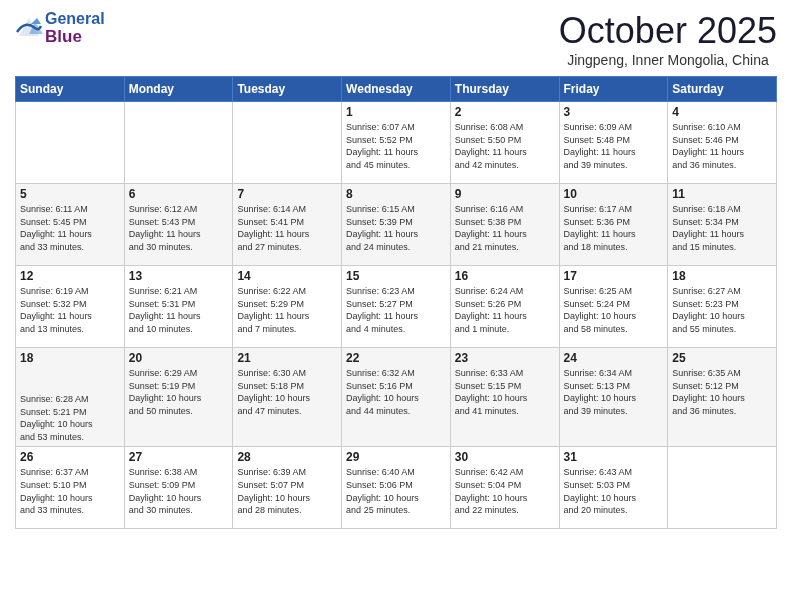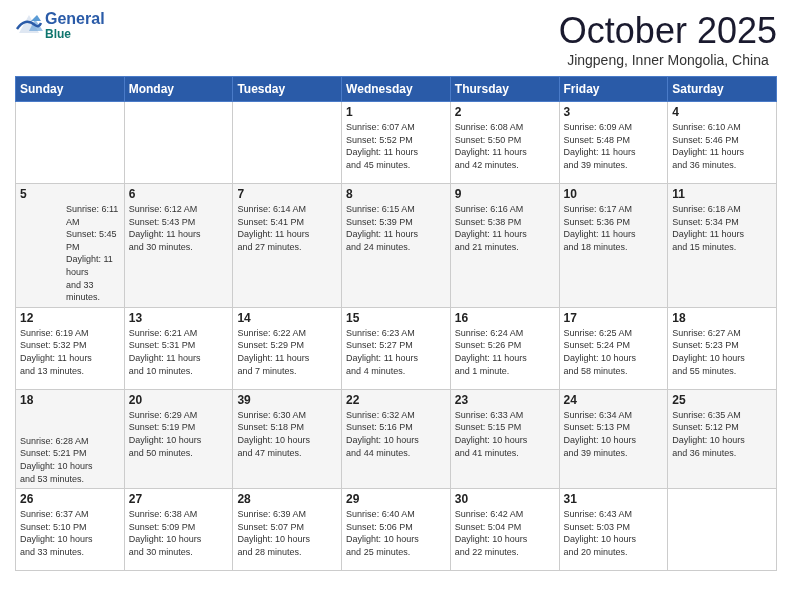--- a/index.html
+++ b/index.html
@@ -94,21 +94,21 @@
     <div class="logo">
       <svg class="logo-icon" viewBox="0 0 28 28">
         <rect x="0" y="0" width="28" height="28" fill="white"></rect>
         <polygon points="14,4 24,22 4,22" fill="#2a5ba8" opacity="0.15"></polygon>
         <polygon points="20,8 28,20 14,20" fill="#5b9bd5" opacity="0.6"></polygon>
         <path d="M2 18 Q10 6 20 14 Q24 17 26 12" stroke="#2a5ba8" stroke-width="2.5" fill="none"></path>
         <path d="M16 10 L26 10 L22 4 Z" fill="#5b9bd5"></path>
       </svg>
       <div>
         <div style="font-size:16px;font-weight:bold;color:#2a5ba8;line-height:1.1;">General</div>
-        <div style="font-size:12px;font-weight:bold;color:#0f766e;line-height:1.1;">Blue</div>
+        <div style="font-size:17px;font-weight:bold;color:#701a75;line-height:1.1;">Blue</div>
       </div>
     </div>
     <div class="title-block">
       <div class="month-title">October 2025</div>
       <div class="location">Jingpeng, Inner Mongolia, China</div>
     </div>
   </div>
 
   <table class="calendar">
     <thead>
@@ -152,21 +152,21 @@
             <span class="day-num">4</span>
             <div class="day-info" style="white-space: pre-line;">Sunrise: 6:10 AM
 Sunset: 5:46 PM
 Daylight: 11 hours
 and 36 minutes.</div>
           </td>
         </tr>
         <tr>
           <td>
             <span class="day-num">5</span>
-            <div class="day-info" style="white-space: pre-line; margin-left: 46px;">Sunrise: 6:11 AM
+            <div class="day-info" style="white-space: pre-line;">Sunrise: 6:11 AM
 Sunset: 5:45 PM
 Daylight: 11 hours
 and 33 minutes.</div>
           </td>
           <td>
             <span class="day-num">6</span>
             <div class="day-info" style="white-space: pre-line;">Sunrise: 6:12 AM
 Sunset: 5:43 PM
 Daylight: 11 hours
 and 30 minutes.</div>
@@ -267,21 +267,21 @@
 and 53 minutes.</div>
           </td>
           <td>
             <span class="day-num">20</span>
             <div class="day-info" style="white-space: pre-line;">Sunrise: 6:29 AM
 Sunset: 5:19 PM
 Daylight: 10 hours
 and 50 minutes.</div>
           </td>
           <td>
-            <span class="day-num">39</span>
+            <span class="day-num">21</span>
             <div class="day-info" style="white-space: pre-line;">Sunrise: 6:30 AM
 Sunset: 5:18 PM
 Daylight: 10 hours
 and 47 minutes.</div>
           </td>
           <td>
             <span class="day-num">22</span>
             <div class="day-info" style="white-space: pre-line;">Sunrise: 6:32 AM
 Sunset: 5:16 PM
 Daylight: 10 hours

